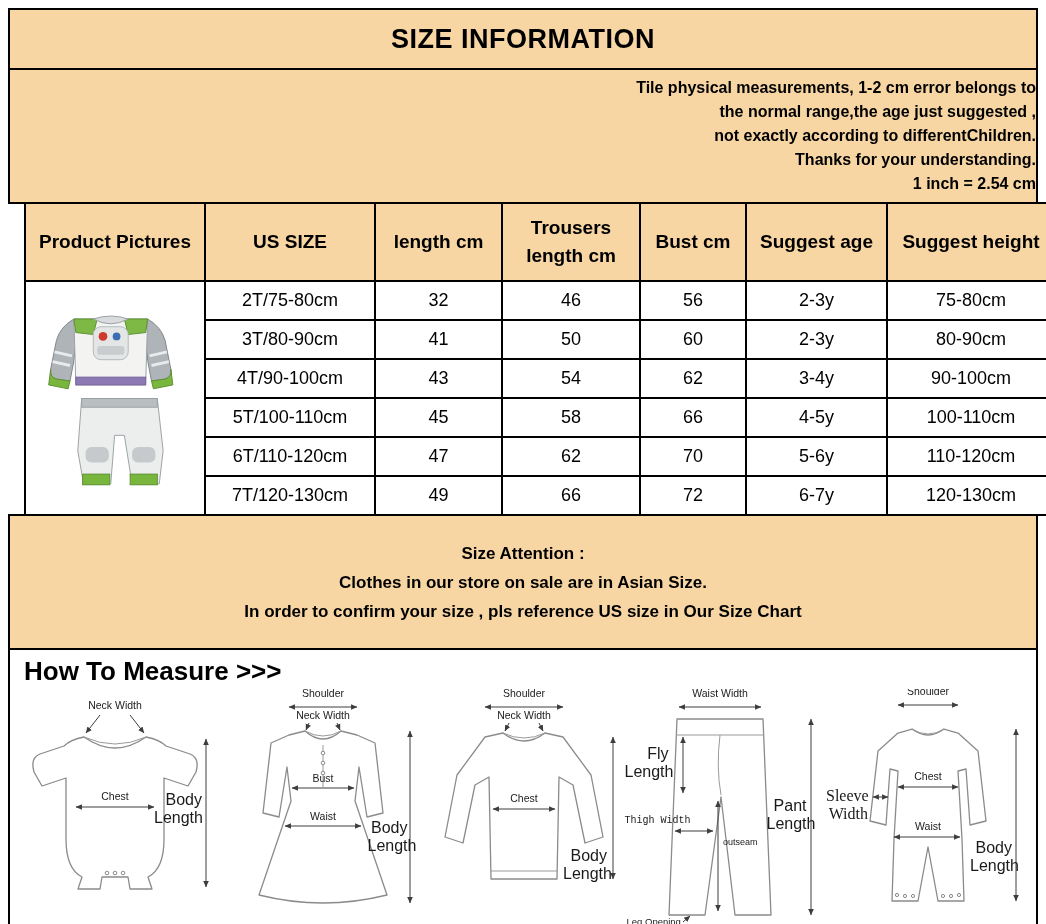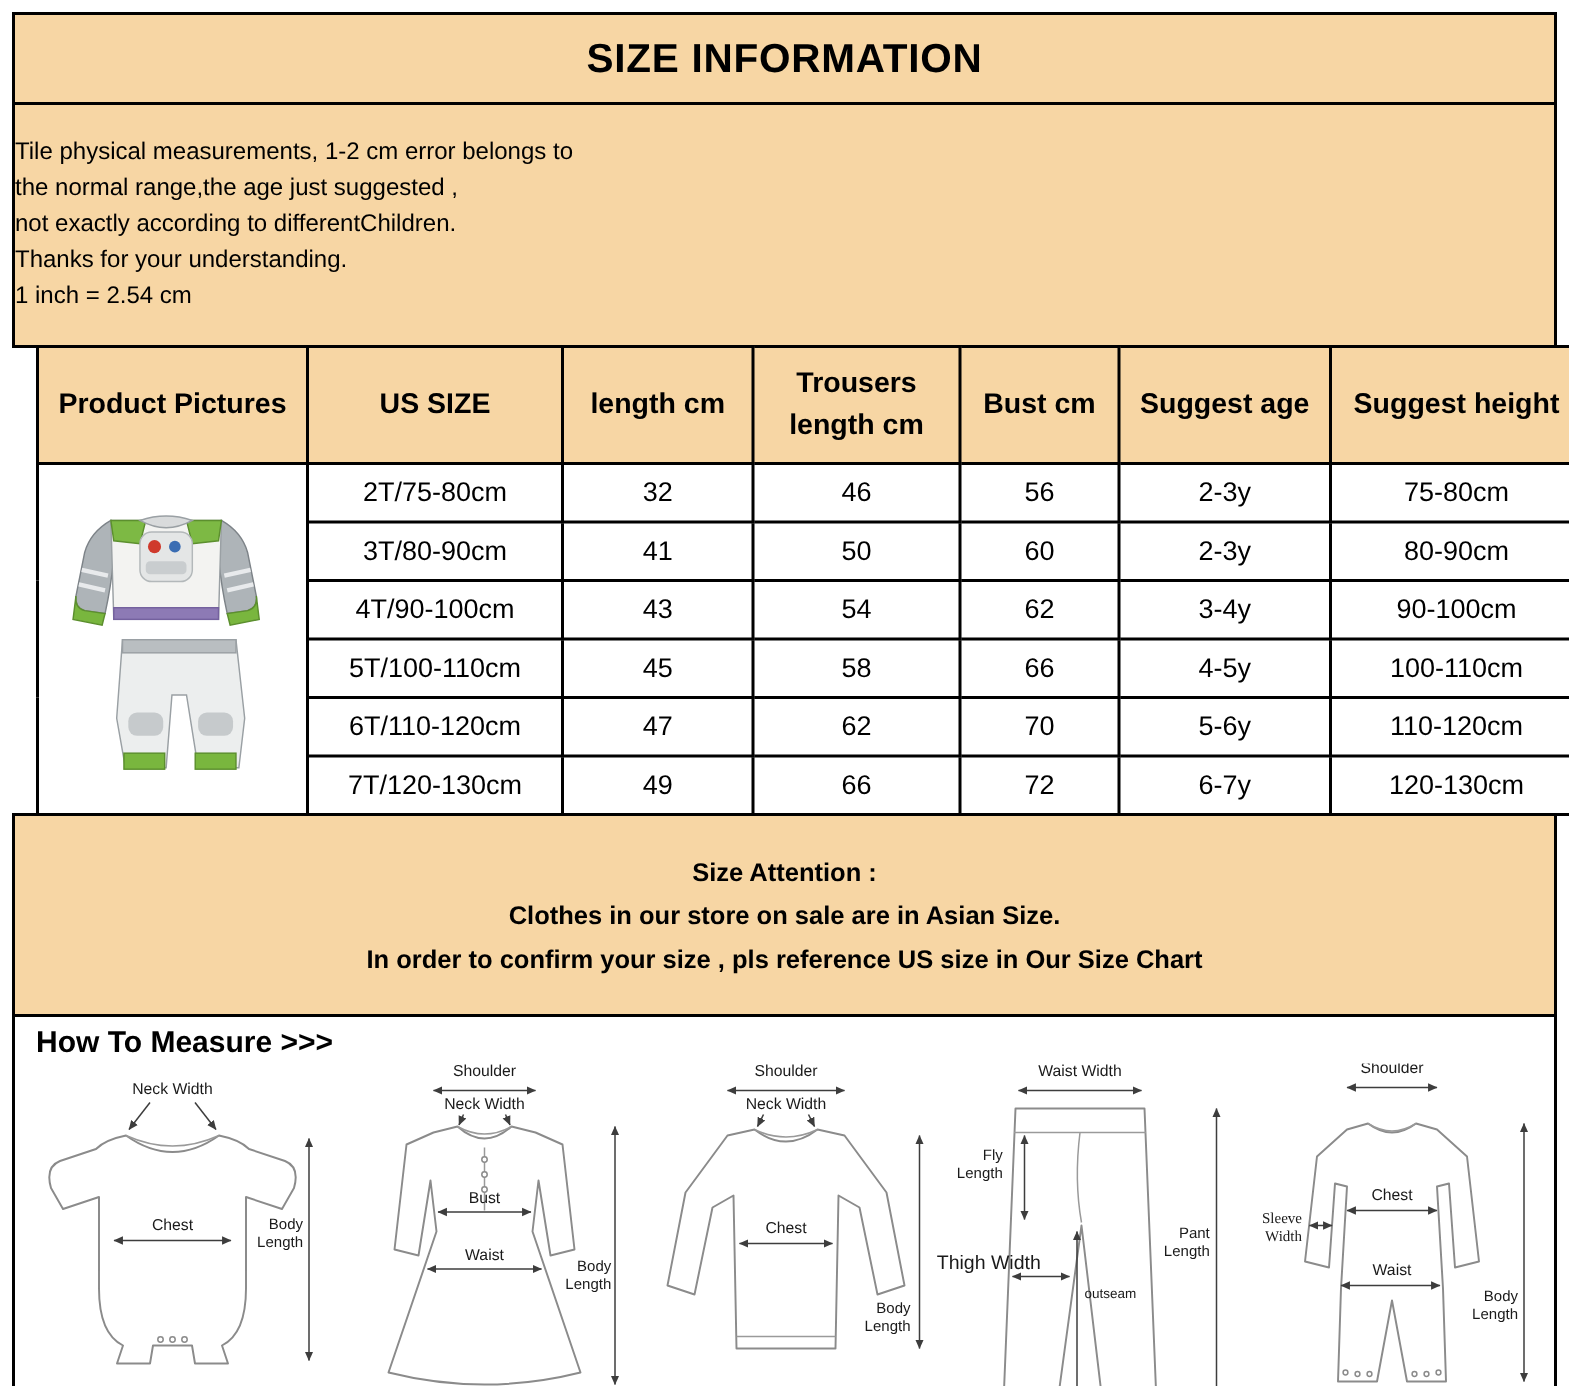--- a/index.html
+++ b/index.html
@@ -10,50 +10,50 @@
   }
   .page { width:1046px; height:924px; padding:8px; }
   .page > * + * { margin-top:-2px; }
   .box { border:2px solid var(--line); }
   .title-box {
     height:62px; background:var(--peach);
     display:flex; align-items:center; justify-content:center;
     font-size:27px; font-weight:bold; letter-spacing:.5px;
   }
   .disclaimer-box {
-    height:164px; background:var(--peach);
-    display:flex; flex-direction:column; align-items:flex-start; justify-content:center;
-    font-weight:normal; font-size:16px; line-height:24px; text-align:center;
+    height:136px; background:var(--peach);
+    display:flex; flex-direction:column; align-items:flex-end; justify-content:center;
+    font-weight:bold; font-size:16px; line-height:24px; text-align:center;
   }
   table.size-table { width:100%; border-collapse:collapse; table-layout:fixed;margin-left:16px; }
   .size-table th, .size-table td { border:2px solid var(--line); text-align:center; vertical-align:middle; }
   .size-table th { background:var(--peach); font-size:19px; font-weight:bold; height:78px; padding:6px 3px; line-height:1.45; }
   .size-table td { background:#fff; font-size:18px; height:39px; padding:0 13px; font-weight:normal; }
   .product-cell { padding:2px; }
   .product-cell svg { display:block; margin:0 auto; }
   .attention-box {
     height:136px; background:var(--peach);
     display:flex; flex-direction:column; align-items:center; justify-content:center;
     font-weight:bold; font-size:17px; line-height:29px; text-align:center;
   }
   .measure-box {
     height:296px; background:#fff;
     border:2px solid var(--line); border-bottom:7px solid var(--line);
     padding:4px 10px 0 10px;
   }
-  .measure-title { font-size:20px; font-weight:bold; margin:2px 0 2px 4px; }
+  .measure-title { font-size:26px; font-weight:bold; margin:2px 0 2px 4px; }
   .diagrams { display:flex; justify-content:space-between; }
   .diagram { position:relative; width:200px; height:244px; }
   .diagram svg { position:absolute; left:0; top:0; }
   .outline { fill:none; stroke:#8b8b8b; stroke-width:1.3; stroke-linejoin:round; stroke-linecap:round; }
   .thin { fill:none; stroke:#9a9a9a; stroke-width:1; }
   .arrow { stroke:#3d3d3d; stroke-width:1; }
   .diagram svg text { font-size:10.5px; fill:#1a1a1a; }
   .diagram svg text.t9 { font-size:9px; }
-  .dlabel { position:absolute; font-size:10px; line-height:1.15; color:#1a1a1a; }
+  .dlabel { position:absolute; font-size:16px; line-height:1.15; color:#1a1a1a; }
   .dlabel.right { text-align:right; }
   .nowrap { white-space:nowrap; }
   .snap { fill:#fff; stroke:#8b8b8b; stroke-width:1; }
 </style>
 </head>
 <body>
 
 <svg width="0" height="0" style="position:absolute" aria-hidden="true">
   <defs>
     <marker id="arw" viewBox="0 0 10 10" refX="8.5" refY="5" markerWidth="7" markerHeight="7" orient="auto-start-reverse">
@@ -250,21 +250,21 @@
           <line class="arrow" x1="54" y1="18" x2="136" y2="18" marker-start="url(#arw)" marker-end="url(#arw)"></line>
           <line class="arrow" x1="58" y1="48" x2="58" y2="104" marker-start="url(#arw)" marker-end="url(#arw)"></line>
           <line class="arrow" x1="50" y1="142" x2="88" y2="142" marker-start="url(#arw)" marker-end="url(#arw)"></line>
           <line class="arrow" x1="186" y1="30" x2="186" y2="226" marker-start="url(#arw)" marker-end="url(#arw)"></line>
           <line class="arrow" x1="93" y1="112" x2="93" y2="222" marker-start="url(#arw)" marker-end="url(#arw)"></line>
           <line class="arrow" x1="58" y1="233" x2="65" y2="227" marker-end="url(#arw)"></line>
           <text x="95" y="8" text-anchor="middle">Waist Width</text>
           <text x="98" y="156" text-anchor="start" class="t9">outseam</text>
         </svg>
         <span class="dlabel right" style="left:0px;top:56px;width:44px;">Fly Length</span>
-        <span class="dlabel nowrap" style="left:0px;top:126px;font-size:13px;">Thigh Width</span>
+        <span class="dlabel nowrap" style="left:0px;top:126px;font-size:10px;font-family:Liberation Mono, monospace;">Thigh Width</span>
         <span class="dlabel right" style="left:142px;top:108px;width:40px;">Pant Length</span>
         <span class="dlabel nowrap" style="left:2px;top:228px;font-size:9.5px;">Leg Opening</span>
       </div>
 
       <div class="diagram">
         <svg viewBox="0 0 200 244" width="200" height="244">
           <path class="outline" d="M86,40 L72,44 L52,62 L44,132 L60,136 L64,80 L72,82 L68,150 L66,212 L92,212 L102,158 L112,212 L138,212 L136,150 L132,82 L140,80 L144,136 L160,132 L152,62 L132,44 L118,40 Q102,52 86,40 Z"></path>
           <path class="thin" d="M86,40 Q102,50 118,40"></path>
           <circle class="snap" cx="71" cy="206" r="1.6"></circle>
           <circle class="snap" cx="79" cy="207" r="1.6"></circle>

